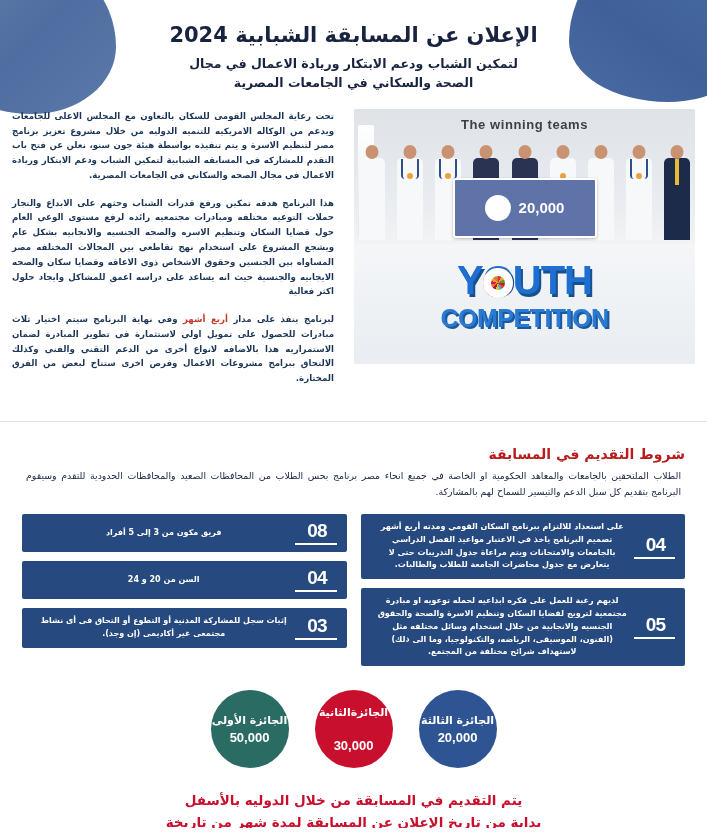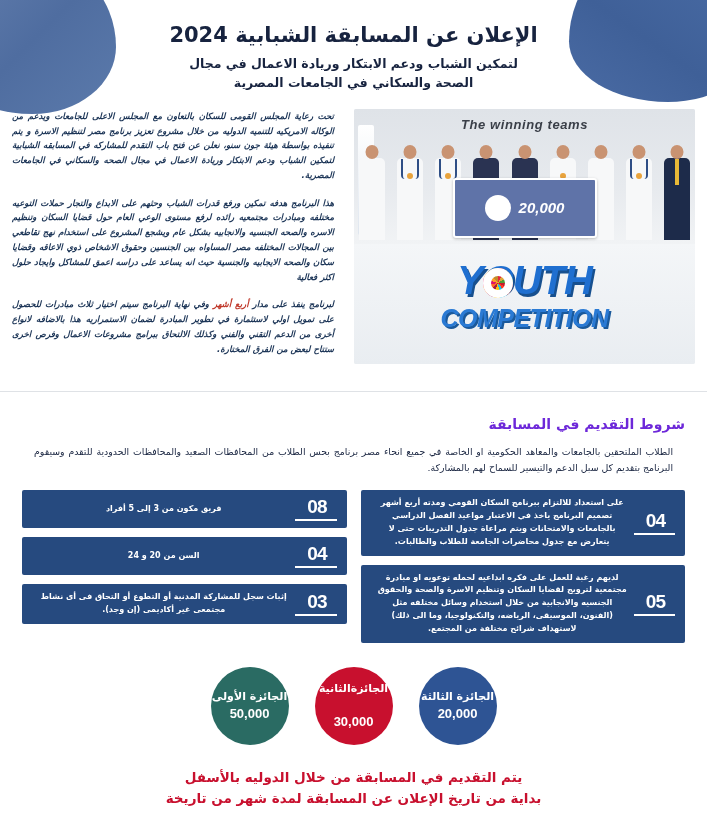--- a/index.html
+++ b/index.html
@@ -33,21 +33,21 @@
   }
   .sub-title{
     font-size:12.5px;font-weight:bold;color:#17233f;margin:0;
     line-height:1.5;
   }
 
   
   .content{
     position:relative;z-index:2;
     display:flex;flex-direction:row;
-    padding:12px 12px 0;gap:20px;align-items:flex-start;font-style:italic;
+    padding:12px 12px 0;gap:20px;align-items:flex-start;
   }
   .col-text{width:322px;flex:0 0 322px;}
   .col-media{flex:1 1 auto;}
 
   .para{
     color:#1c3557;font-size:8.6px;line-height:1.72;
     text-align:justify;margin:0 0 13px;font-weight:bold;
     letter-spacing:.1px;
   }
   .para .hl{color:#c0392b;}
@@ -115,24 +115,24 @@
       #dd1367 72% 80%,#fd9d24 80% 88%,#bf8b2e 88% 100%);
     box-shadow:inset 0 0 0 8px #fff;
   }
 
   
   .divider{position:relative;z-index:2;height:1px;background:#dfe2e6;margin:22px 0 0;}
 
   
   .cond-sec{position:relative;z-index:2;padding:24px 22px 0;}
   .cond-title{
-    color:#6d28d9;font-size:14px;font-weight:bold;text-align:right;margin:0 0 6px;
+    color:#b91c1c;font-size:14px;font-weight:bold;text-align:right;margin:0 0 6px;
   }
   .cond-desc{
-    color:#17233f;font-size:9.4px;line-height:1.7;text-align:justify;margin:12px;
+    color:#17233f;font-size:9.4px;line-height:1.7;text-align:justify;margin:4px;
     font-weight:normal;
   }
 
   .boxes{display:flex;flex-direction:row-reverse;gap:14px;margin-top:14px;align-items:flex-start;}
   .bcol{flex:1 1 0;display:flex;flex-direction:column;gap:9px;}
 
   .cbox{
     background:#264a7f;color:#fff;border-radius:2px;
     display:flex;flex-direction:row;align-items:center;
     padding:7px 10px;min-height:24px;

